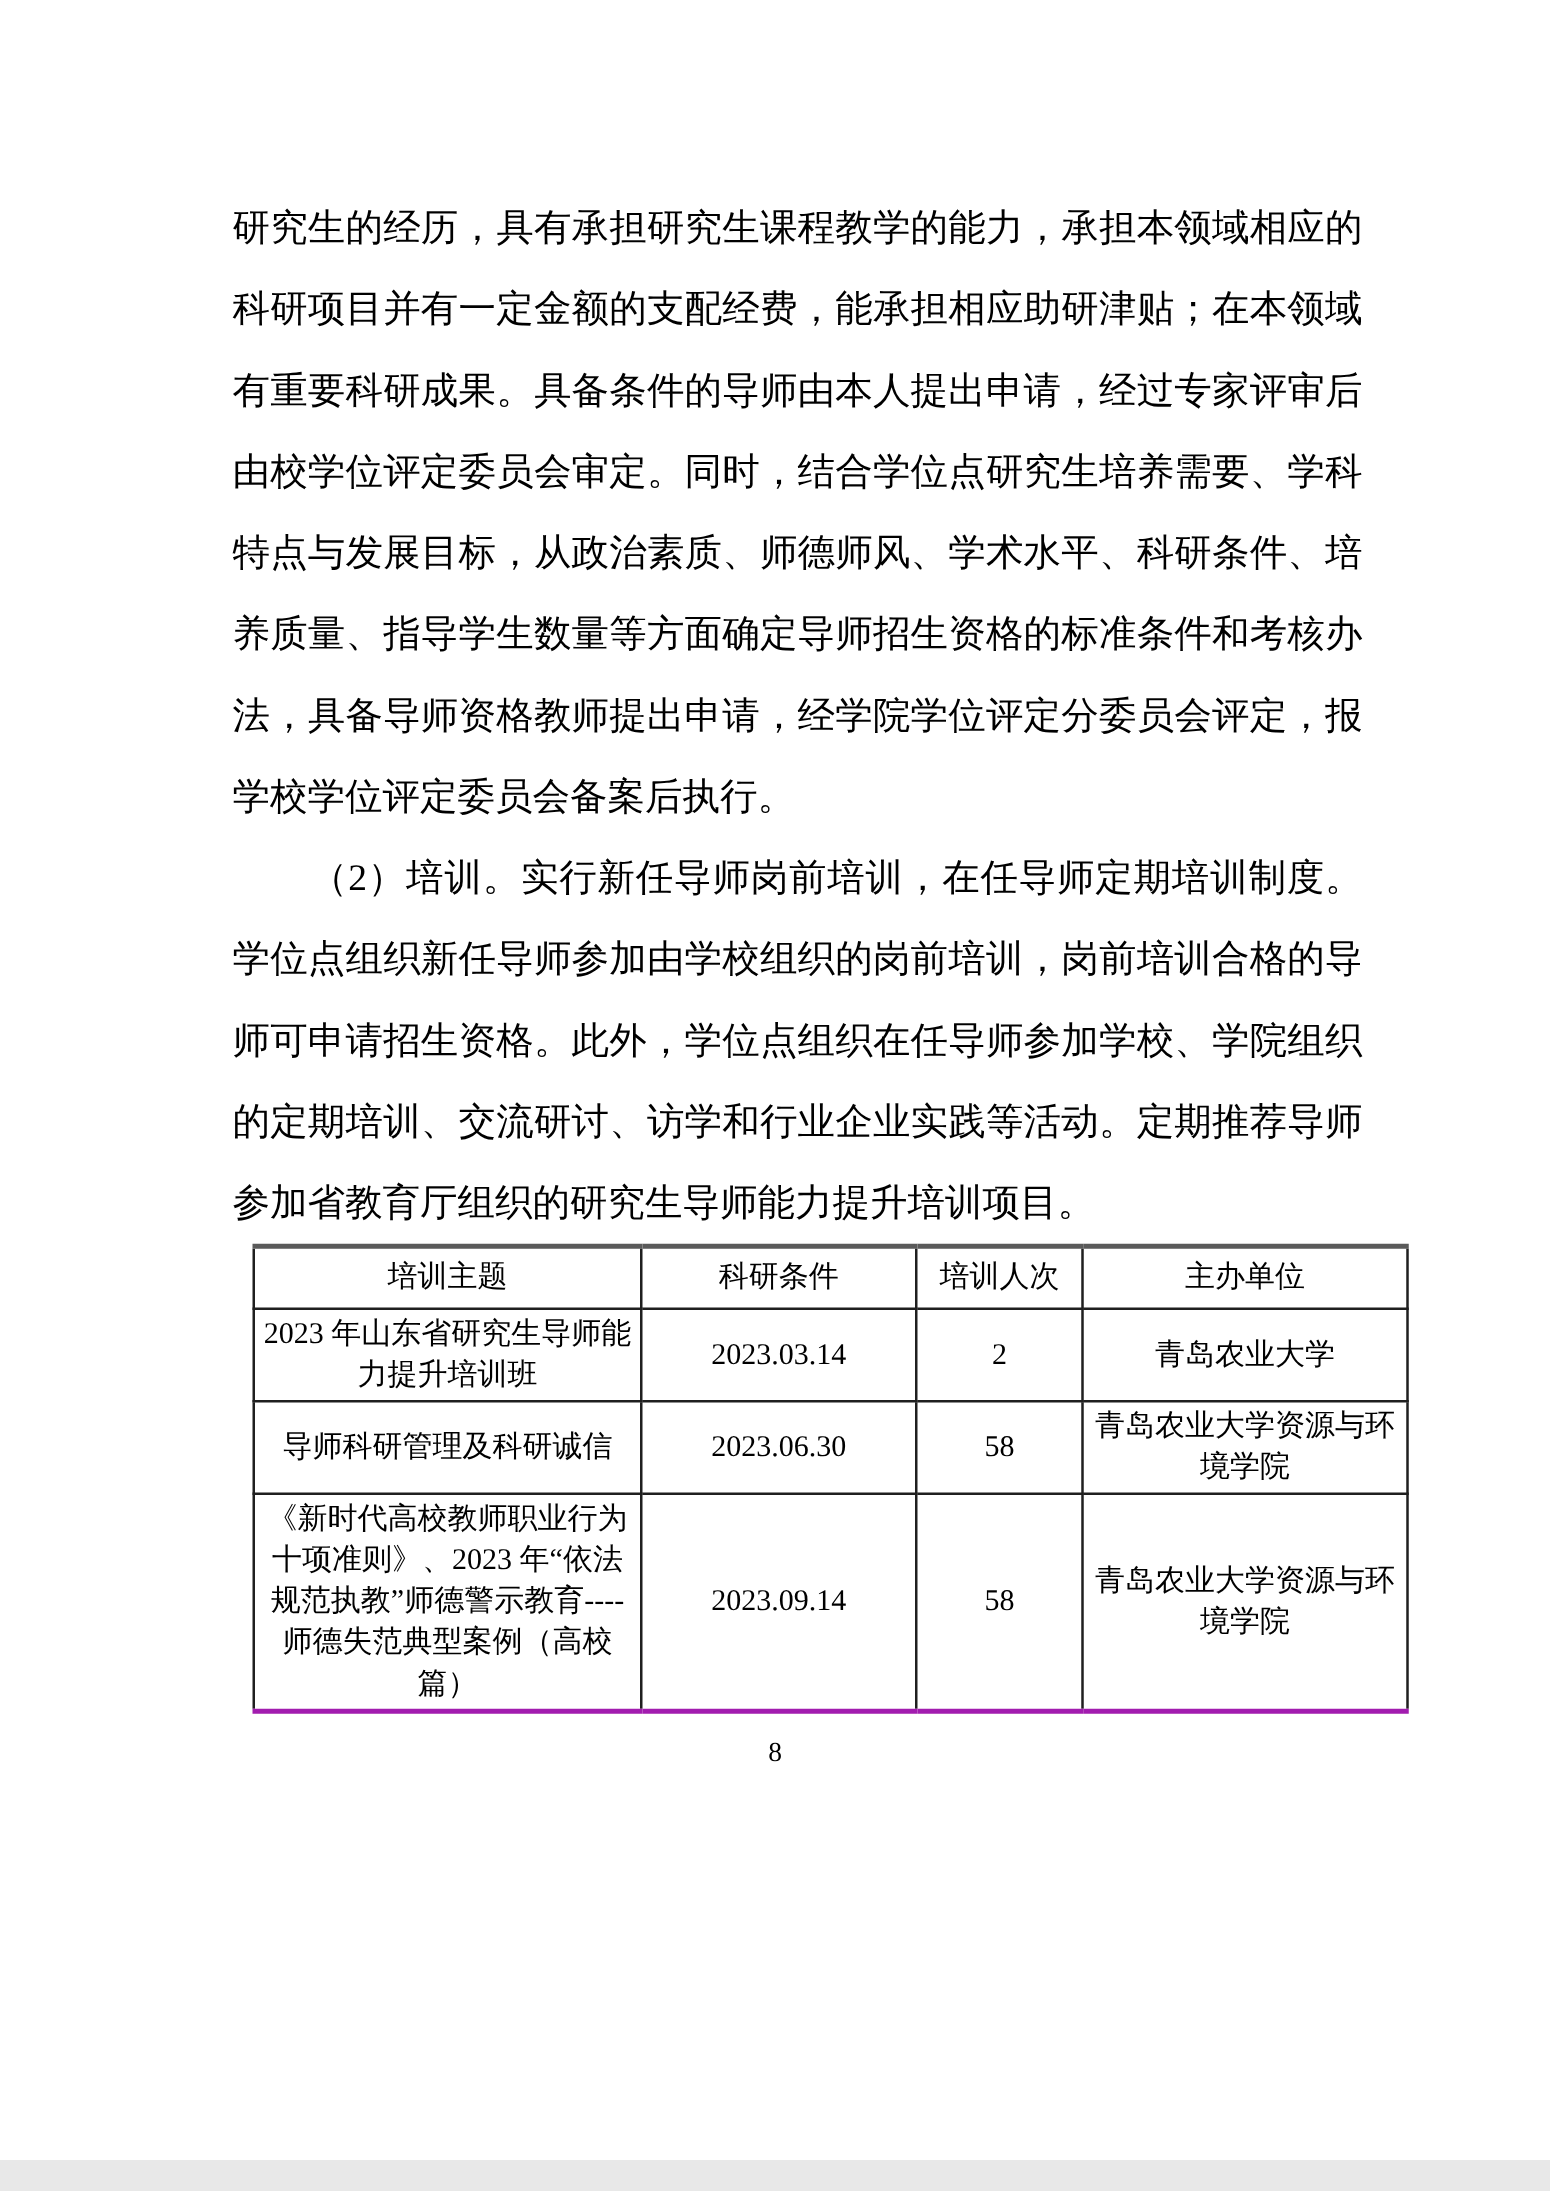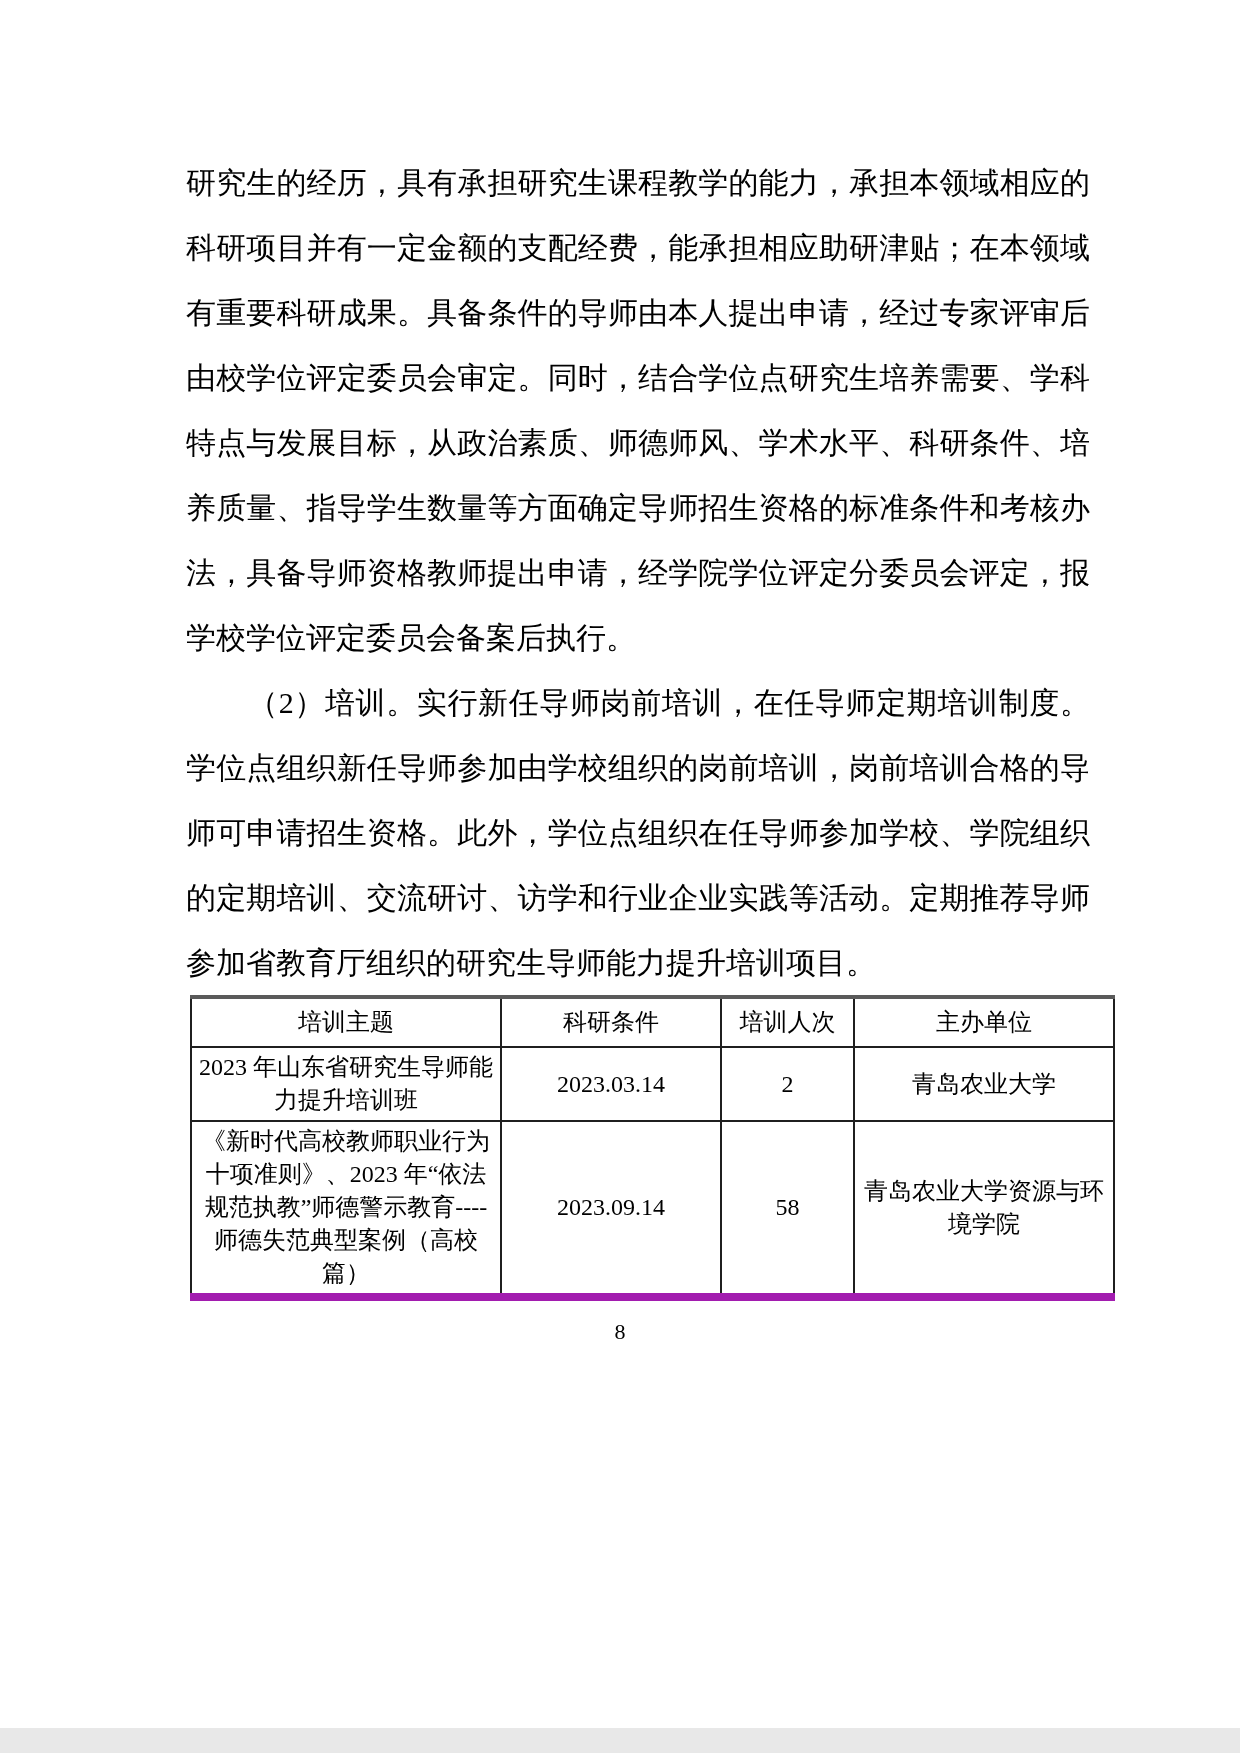--- a/index.html
+++ b/index.html
@@ -28,42 +28,42 @@
   .table-caption {
     font-size:26px;
     line-height:40px;
     text-align:center;
     margin:2px 90px 4px 0;
   }
   table.training-table {
     border-collapse:collapse;
     table-layout:fixed;
     width:923px;
-    margin-left:4px;
+    margin-left:16px;
     padding-left:17px;
   }
   .training-table th, .training-table td {
     border:2px solid #1f1f1f;
     font-size:24px;
     line-height:33px;
     font-weight:normal;
     text-align:center;
     vertical-align:middle;
     padding:3px 6px;
     box-sizing:border-box;
     word-break:normal;
     overflow-wrap:break-word;
   }
   .training-table thead th { height:50px; border-top:4px solid #5a5a5a; }
   .training-table tbody tr:nth-child(1) td { height:62px; }
   .training-table tbody tr:nth-child(2) td { height:64px; }
   .training-table tbody tr:nth-child(3) td { height:62px; }
   .training-table tbody tr:nth-child(4) td { height:130px; }
   .training-table tbody tr:nth-child(5) td { height:154px; }
-  .training-table tbody tr:last-child td { border-bottom:8px solid #a21caf; }
+  .training-table tbody tr:last-child td { border-bottom:4px solid #a21caf; }
   .page-number {
     width:100%;
     text-align:center;
     font-size:22px;
     line-height:30px;
     margin-top:16px;
   }
 </style>
 </head>
 <body>
@@ -92,20 +92,26 @@
           </tr>
       </thead>
       <tbody>
           <tr>
             <td>2023 年山东省研究生导师能力提升培训班</td>
             <td>2023.03.14</td>
             <td>2</td>
             <td>青岛农业大学</td>
           </tr>
           <tr>
+            <td>导师科研管理及科研诚信</td>
+            <td>2023.06.30</td>
+            <td>58</td>
+            <td>青岛农业大学资源与环境学院</td>
+          </tr>
+          <tr>
             <td>《新时代高校教师职业行为十项准则》、2023 年“依法规范执教”师德警示教育----师德失范典型案例（高校篇）</td>
             <td>2023.09.14</td>
             <td>58</td>
             <td>青岛农业大学资源与环境学院</td>
           </tr>
         </tbody>
     </table>
 
   </div>
 

